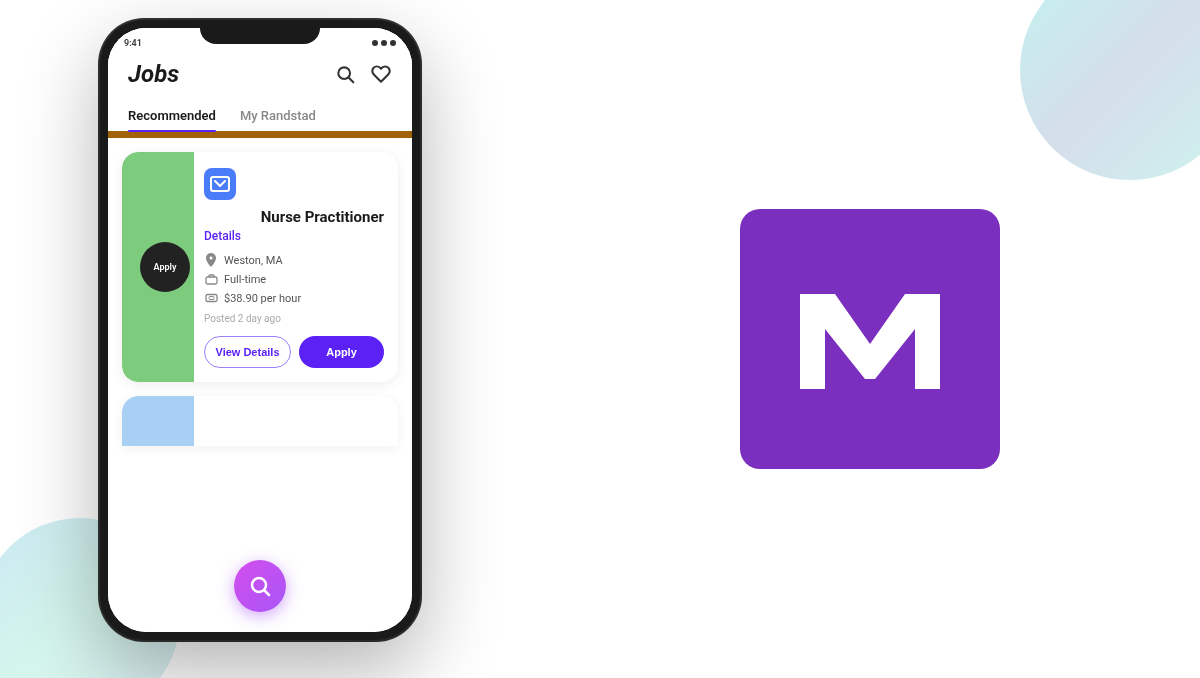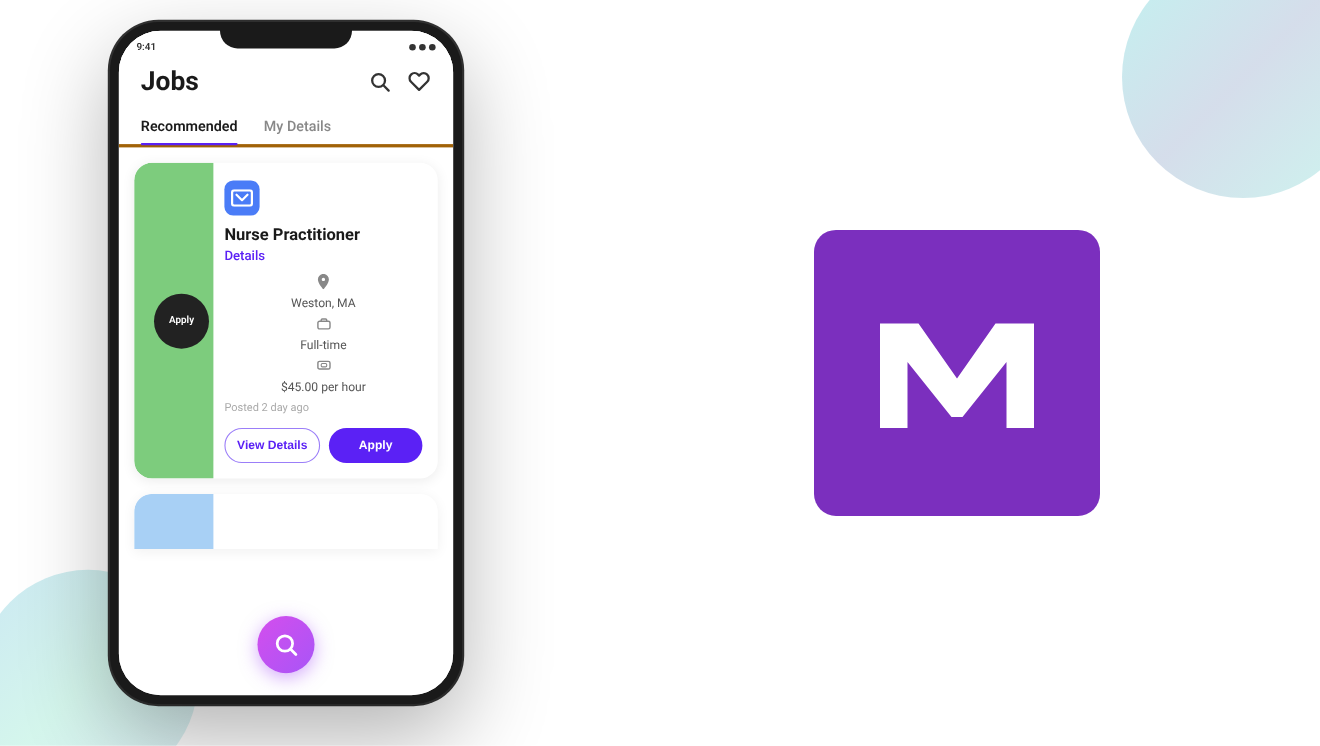--- a/index.html
+++ b/index.html
@@ -111,20 +111,21 @@
       overflow: hidden;
     }
 
     
     .app-header {
       display: flex;
       justify-content: space-between;
       align-items: center;
       padding: 32px 20px 10px;
       background: #fff;
+      font-style: italic;
     }
     .app-title {
       font-size: 24px;
       font-weight: 700;
       color: #1a1a1a;
     }
     .header-icons {
       display: flex;
       gap: 14px;
       align-items: center;
@@ -136,21 +137,21 @@
       align-items: center;
       justify-content: center;
       cursor: pointer;
     }
 
     
     .tabs-container {
       display: flex;
       padding: 0 20px;
       background: #fff;
-      border-bottom: 3px solid #a16207;
+      border-bottom: 7px solid #a16207;
       gap: 24px;
     }
     .tab-item {
       padding: 10px 0 8px;
       font-size: 13px;
       font-weight: 500;
       color: #888;
       cursor: pointer;
       position: relative;
     }
@@ -222,34 +223,34 @@
       align-items: center;
       justify-content: center;
       margin-bottom: 8px;
     }
 
     .job-title {
       font-size: 15px;
       font-weight: 700;
       color: #1a1a1a;
       margin-bottom: 3px;
+      text-align: right;
     }
     .company-name {
       font-size: 12px;
       color: #5b21f5;
       font-weight: 500;
       margin-bottom: 10px;
     }
 
     .job-detail {
       display: flex;
       align-items: center;
       gap: 6px;
       margin-bottom: 5px;
-      flex-direction: column;
     }
     .detail-icon {
       width: 14px;
       height: 14px;
       display: flex;
       align-items: center;
       justify-content: center;
       flex-shrink: 0;
     }
     .detail-text {
@@ -396,21 +397,21 @@
               </svg>
             </div>
           </div>
         </div>
 
         <div class="tabs-container">
           <div class="tab-item active">
             <span>Recommended</span>
           </div>
           <div class="tab-item">
-            <span>My Details</span>
+            <span>My Randstad</span>
           </div>
         </div>
 
         <div class="job-card">
           <div class="card-green-bar"></div>
 
           <div class="apply-circle">
             <span class="apply-circle-text">Apply</span>
           </div>
 
@@ -444,21 +445,21 @@
               <span class="detail-text">Full-time</span>
             </div>
 
             <div class="job-detail">
               <div class="detail-icon">
                 <svg width="13" height="12" viewBox="0 0 13 12" fill="none">
                   <rect x="1" y="2.5" width="11" height="7" rx="1.5" stroke="#888" stroke-width="1.3"></rect>
                   <rect x="4" y="4.5" width="5" height="3" rx="1" stroke="#888" stroke-width="1"></rect>
                 </svg>
               </div>
-              <span class="detail-text">$45.00 per hour</span>
+              <span class="detail-text">$38.90 per hour</span>
             </div>
 
             <div class="posted-date">Posted 2 day ago</div>
 
             <div class="card-buttons">
               <button class="btn-view-details">View Details</button>
               <button class="btn-apply">Apply</button>
             </div>
           </div>
         </div>

